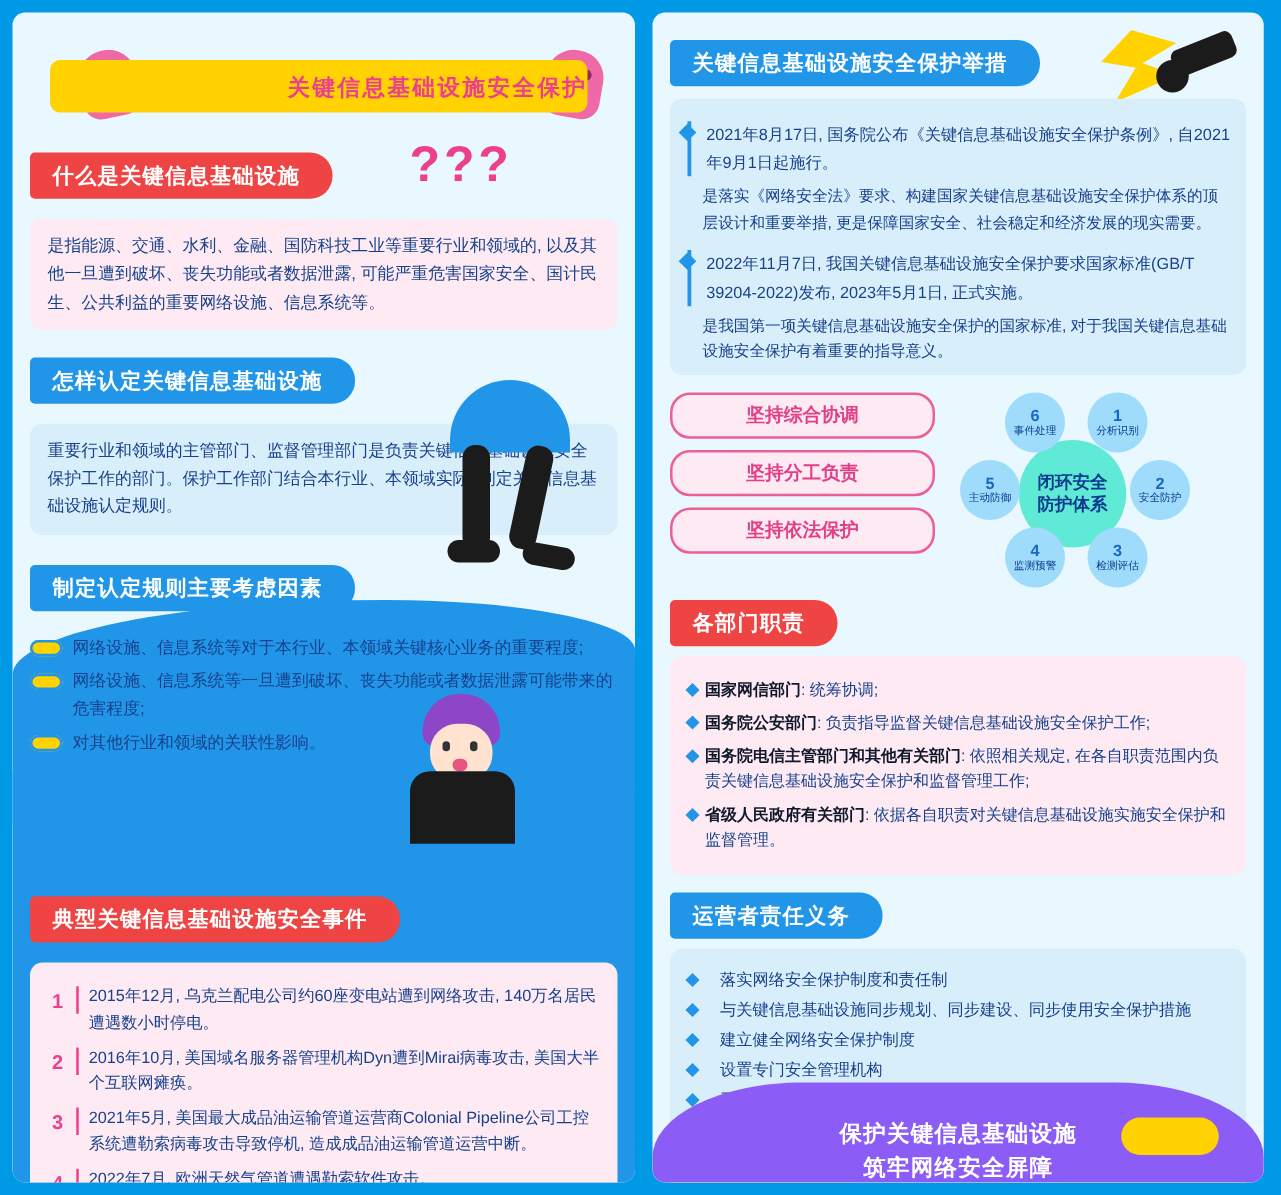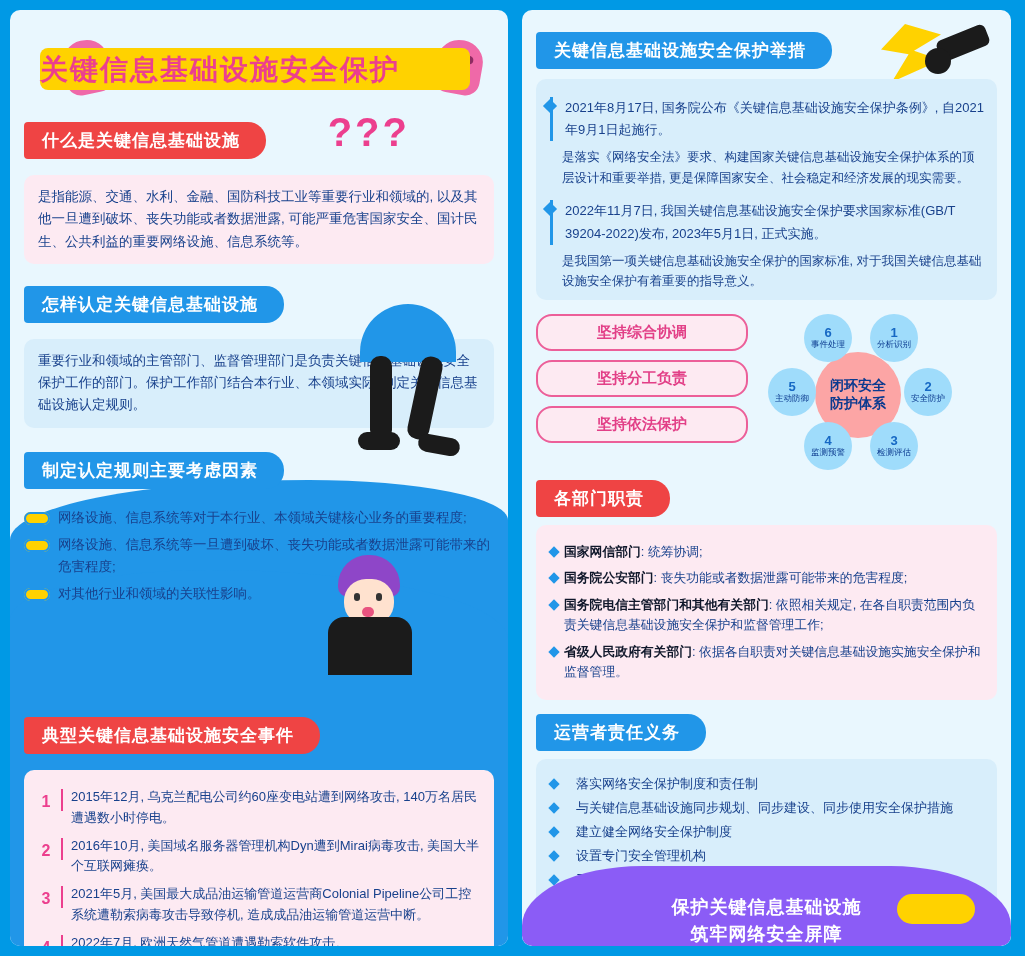--- a/index.html
+++ b/index.html
@@ -40,22 +40,22 @@
   .panel.blue{background:#d8eefb;}
 
   
   .hdr-wrap{position:relative;height:86px;margin:14px 12px 4px 12px;}
   .hdr-band{
     position:absolute;left:18px;top:24px;width:430px;height:42px;
     background:#ffd200;border-radius:8px;
   }
   .hdr-title{
     position:absolute;left:18px;top:26px;width:430px;height:40px;
-    text-align:left;line-height:40px;
-    font-size:28px;font-weight:bold;color:#ec3f8e;letter-spacing:2px;
+    text-align:right;line-height:40px;
+    font-size:18px;font-weight:bold;color:#ec3f8e;letter-spacing:2px;
   }
   .mascot{
     position:absolute;width:46px;height:54px;background:#ef69a8;border-radius:22px 22px 14px 14px;
   }
   .mascot:after{content:"护";position:absolute;left:0;right:0;top:30px;text-align:center;color:#fff;font-size:12px;font-weight:bold;}
   .m1{left:42px;top:16px;transform:rotate(-12deg);}
   .m2{left:414px;top:16px;transform:rotate(10deg);}
   .m-eye{position:absolute;top:14px;width:9px;height:9px;border-radius:50%;background:#8e2b62;}
 
   .sec{margin:0 14px 0 14px;}
@@ -102,21 +102,21 @@
   .b-sub{color:#18418c;font-size:12.5px;line-height:1.65;margin-top:6px;}
 
   .slogans{width:212px;}
   .slogan{
     border:2px solid #ec5f99;border-radius:16px;color:#e23f87;font-size:15px;font-weight:bold;
     text-align:center;padding:7px 0;margin-bottom:9px;background:#fdeaf2;
   }
 
   .circlewrap{position:relative;width:210px;height:160px;}
   .core{
-    position:absolute;left:61px;top:38px;width:86px;height:86px;border-radius:50%;background:#fca5a5;
+    position:absolute;left:61px;top:38px;width:86px;height:86px;border-radius:50%;background:#5eead4;
     color:#0b3a8f;font-weight:bold;font-size:14px;display:flex;flex-direction:column;align-items:center;justify-content:center;line-height:1.25;
   }
   .node{
     position:absolute;width:48px;height:48px;border-radius:50%;background:#9fdcfb;color:#0b3a8f;
     display:flex;flex-direction:column;align-items:center;justify-content:center;font-size:8.5px;line-height:1.15;text-align:center;
   }
   .node b{font-size:13px;color:#1668c4;}
 
   .dept-row{display:flex;gap:6px;margin:6px 0;align-items:flex-start;}
   .dot{flex:none;width:8px;height:8px;background:#2196e8;transform:rotate(45deg);margin-top:6px;}
@@ -295,21 +295,21 @@
 
     <div class="rsec" style="margin-top:6px;">
       <div class="ribbon pink">各部门职责</div>
       <div class="panel" style="margin-top:8px;">
         <div class="dept-row">
           <div class="dot"></div>
           <div class="dept-txt"><b>国家网信部门</b><span>: 统筹协调;</span></div>
         </div>
         <div class="dept-row">
           <div class="dot"></div>
-          <div class="dept-txt"><b>国务院公安部门</b><span>: 丧失功能或者数据泄露可能带来的危害程度;</span></div>
+          <div class="dept-txt"><b>国务院公安部门</b><span>: 负责指导监督关键信息基础设施安全保护工作;</span></div>
         </div>
         <div class="dept-row">
           <div class="dot"></div>
           <div class="dept-txt"><b>国务院电信主管部门和其他有关部门</b><span>: 依照相关规定, 在各自职责范围内负责关键信息基础设施安全保护和监督管理工作;</span></div>
         </div>
         <div class="dept-row">
           <div class="dot"></div>
           <div class="dept-txt"><b>省级人民政府有关部门</b><span>: 依据各自职责对关键信息基础设施实施安全保护和监督管理。</span></div>
         </div>
       </div>

